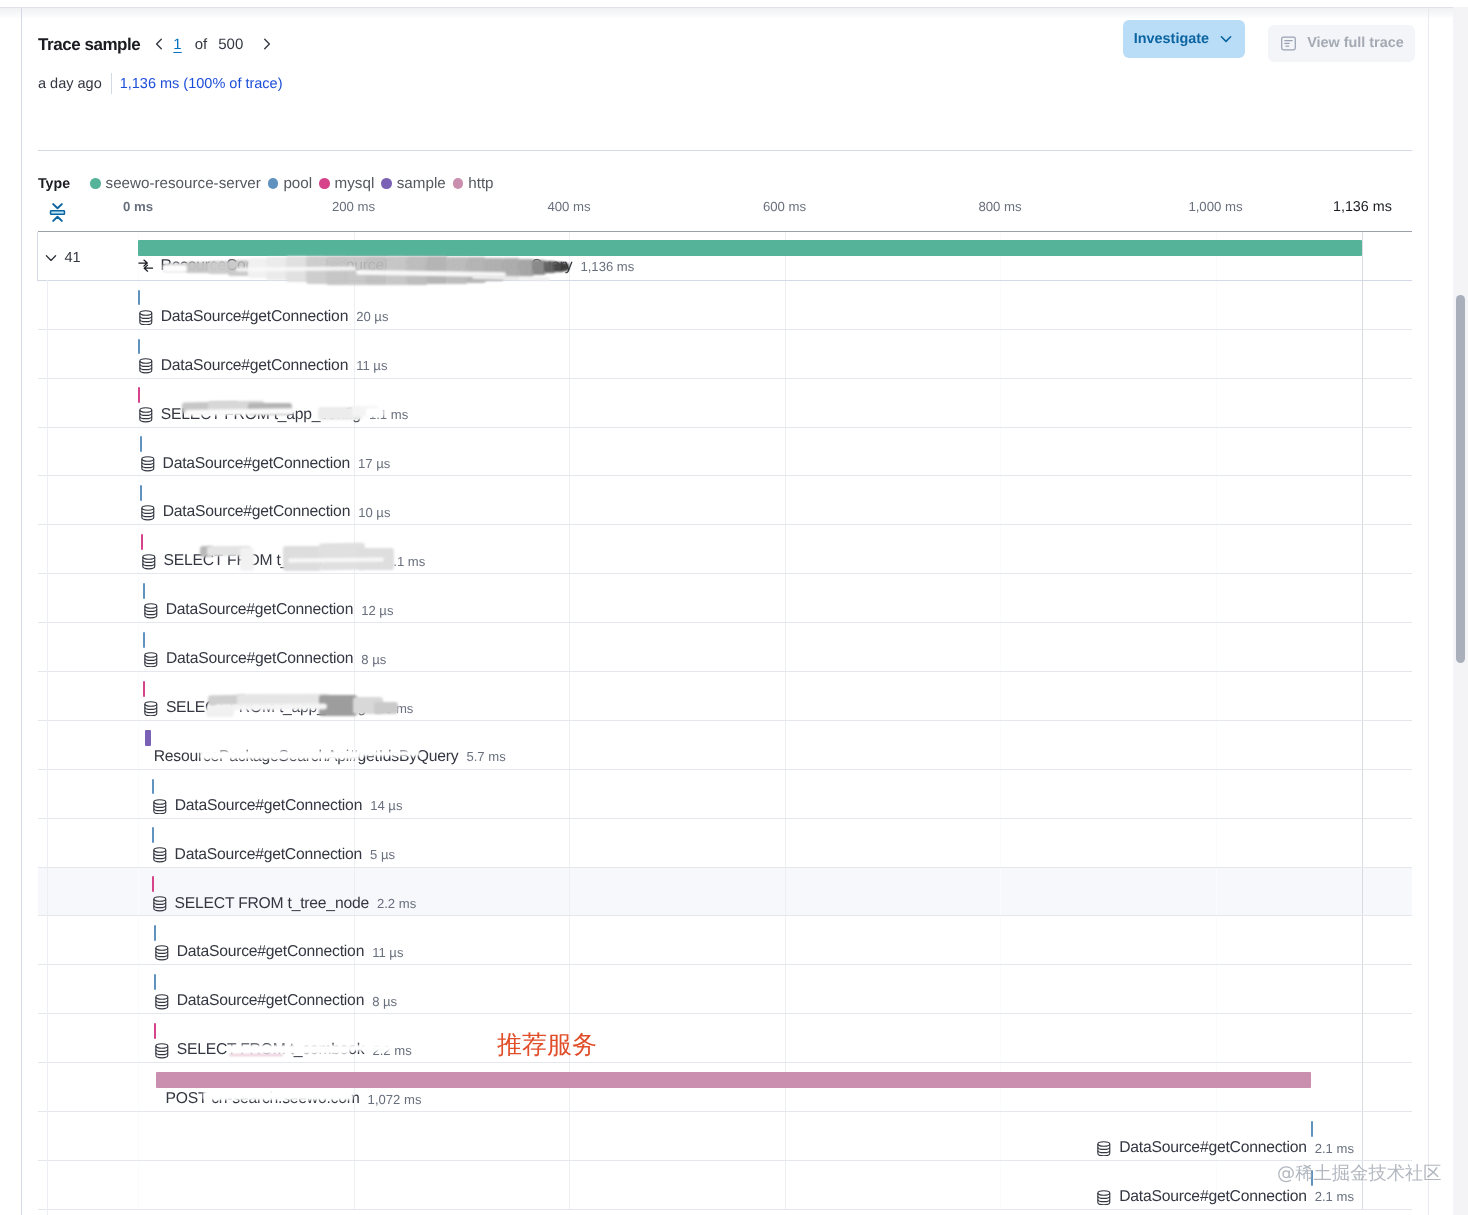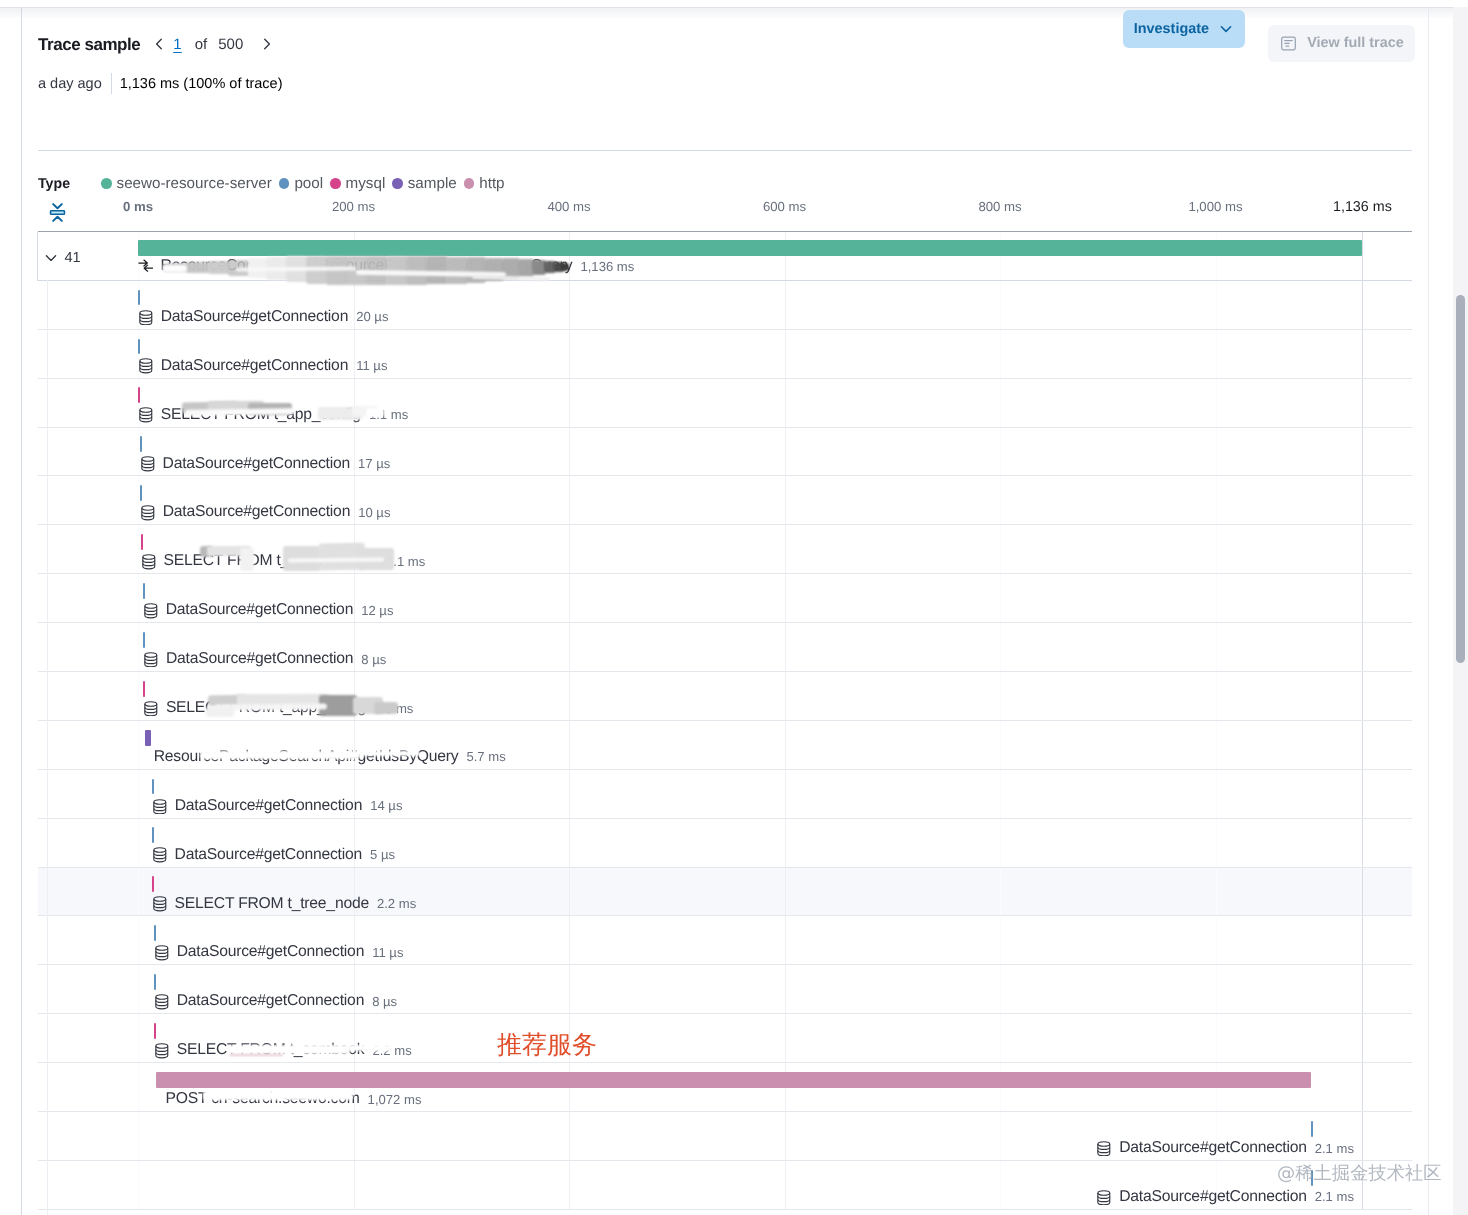--- a/index.html
+++ b/index.html
@@ -23,33 +23,33 @@
   .hdr-title{font-size:17px;font-weight:700;color:#1a1c21;letter-spacing:-0.45px;line-height:19px;}
   .pager{display:flex;align-items:center;gap:0;}
   .chev-btn{width:26px;height:26px;display:flex;align-items:center;justify-content:center;color:#343741;}
   .pg-num{font-size:15px;color:#0071c2;text-decoration:underline;text-underline-offset:3px;padding:0 1px;}
   .pg-of{font-size:15px;color:#343741;margin:0 11px 0 12px;}
   .pg-total{font-size:15px;color:#343741;}
 
   .subhdr{position:absolute;left:38px;top:73px;display:flex;align-items:center;font-size:14.5px;color:#343741;}
   .subhdr .ago{color:#343741;}
   .subhdr .sep{width:1px;height:21px;background:#d3dae6;margin:0 8px 0 9px;}
-  .subhdr .dur{color:#000000;}
+  .subhdr .dur{color:#1d4ed8;}
 
   
   .tabs{position:absolute;left:38px;top:119px;display:flex;align-items:flex-end;}
   .tab{font-size:15px;color:#343741;padding:0 16px 15px 16px;position:relative;line-height:16px;}
   .tab:first-child{padding-left:17.7px;padding-right:16.6px;}
   .tab.active{color:#0071c2;}
   .tab.active:after{content:"";position:absolute;left:0;right:0;bottom:0;height:2.5px;background:#0071c2;}
   .tabs-rule{position:absolute;left:38px;top:150px;width:1374px;height:1px;background:#d3dae6;}
 
   
   .legend{position:absolute;left:38px;top:175px;display:flex;align-items:center;font-size:15.2px;}
-  .legend .lg-title{font-weight:700;color:#1a1c21;margin-right:24px;font-size:14.2px;}
+  .legend .lg-title{font-weight:700;color:#1a1c21;margin-right:13px;font-size:14.2px;}
   .lg-item{display:flex;align-items:center;margin-right:0px;color:#54585f;}
   .lg-dot{width:10.5px;height:10.5px;border-radius:50%;margin-right:5px;margin-left:7px;flex:none;}
 
   
   .fold-btn{position:absolute;left:46.5px;top:202px;width:21px;height:21px;}
   .axis{position:absolute;left:0;top:199px;width:1412px;height:18px;}
   .tick{position:absolute;font-size:13.2px;color:#69707d;white-space:nowrap;top:0;}
   .tick.last{color:#1a1c21;font-weight:400;font-size:14.3px;top:0px;}
 
   
@@ -116,21 +116,21 @@
       </div>
     </div>
   </div>
 
   <div class="subhdr">
     <span class="ago">a day ago</span>
     <span class="sep"></span>
     <span class="dur">1,136 ms (100% of trace)</span>
   </div>
 
-  <div style="position:absolute;left:1123.3px;top:10px;">
+  <div style="position:absolute;left:1123.3px;top:20px;">
     <div style="display:flex;align-items:center;background:#b9dcf7;border-radius:6px;height:37.5px;padding:0 11px 0 10.5px;">
       <span style="font-size:14.4px;font-weight:700;color:#0b64a0;">Investigate</span>
       <span style="margin-left:9px;display:flex;">
         <svg width="16" height="16" viewBox="0 0 16 16" aria-hidden="true">
             <path d="M3.4 5.8 8 10.4l4.6-4.6" fill="none" stroke="#0b64a0" stroke-width="1.6" stroke-linecap="round" stroke-linejoin="round"></path>
           </svg>
       </span>
     </div>
   </div>
 

